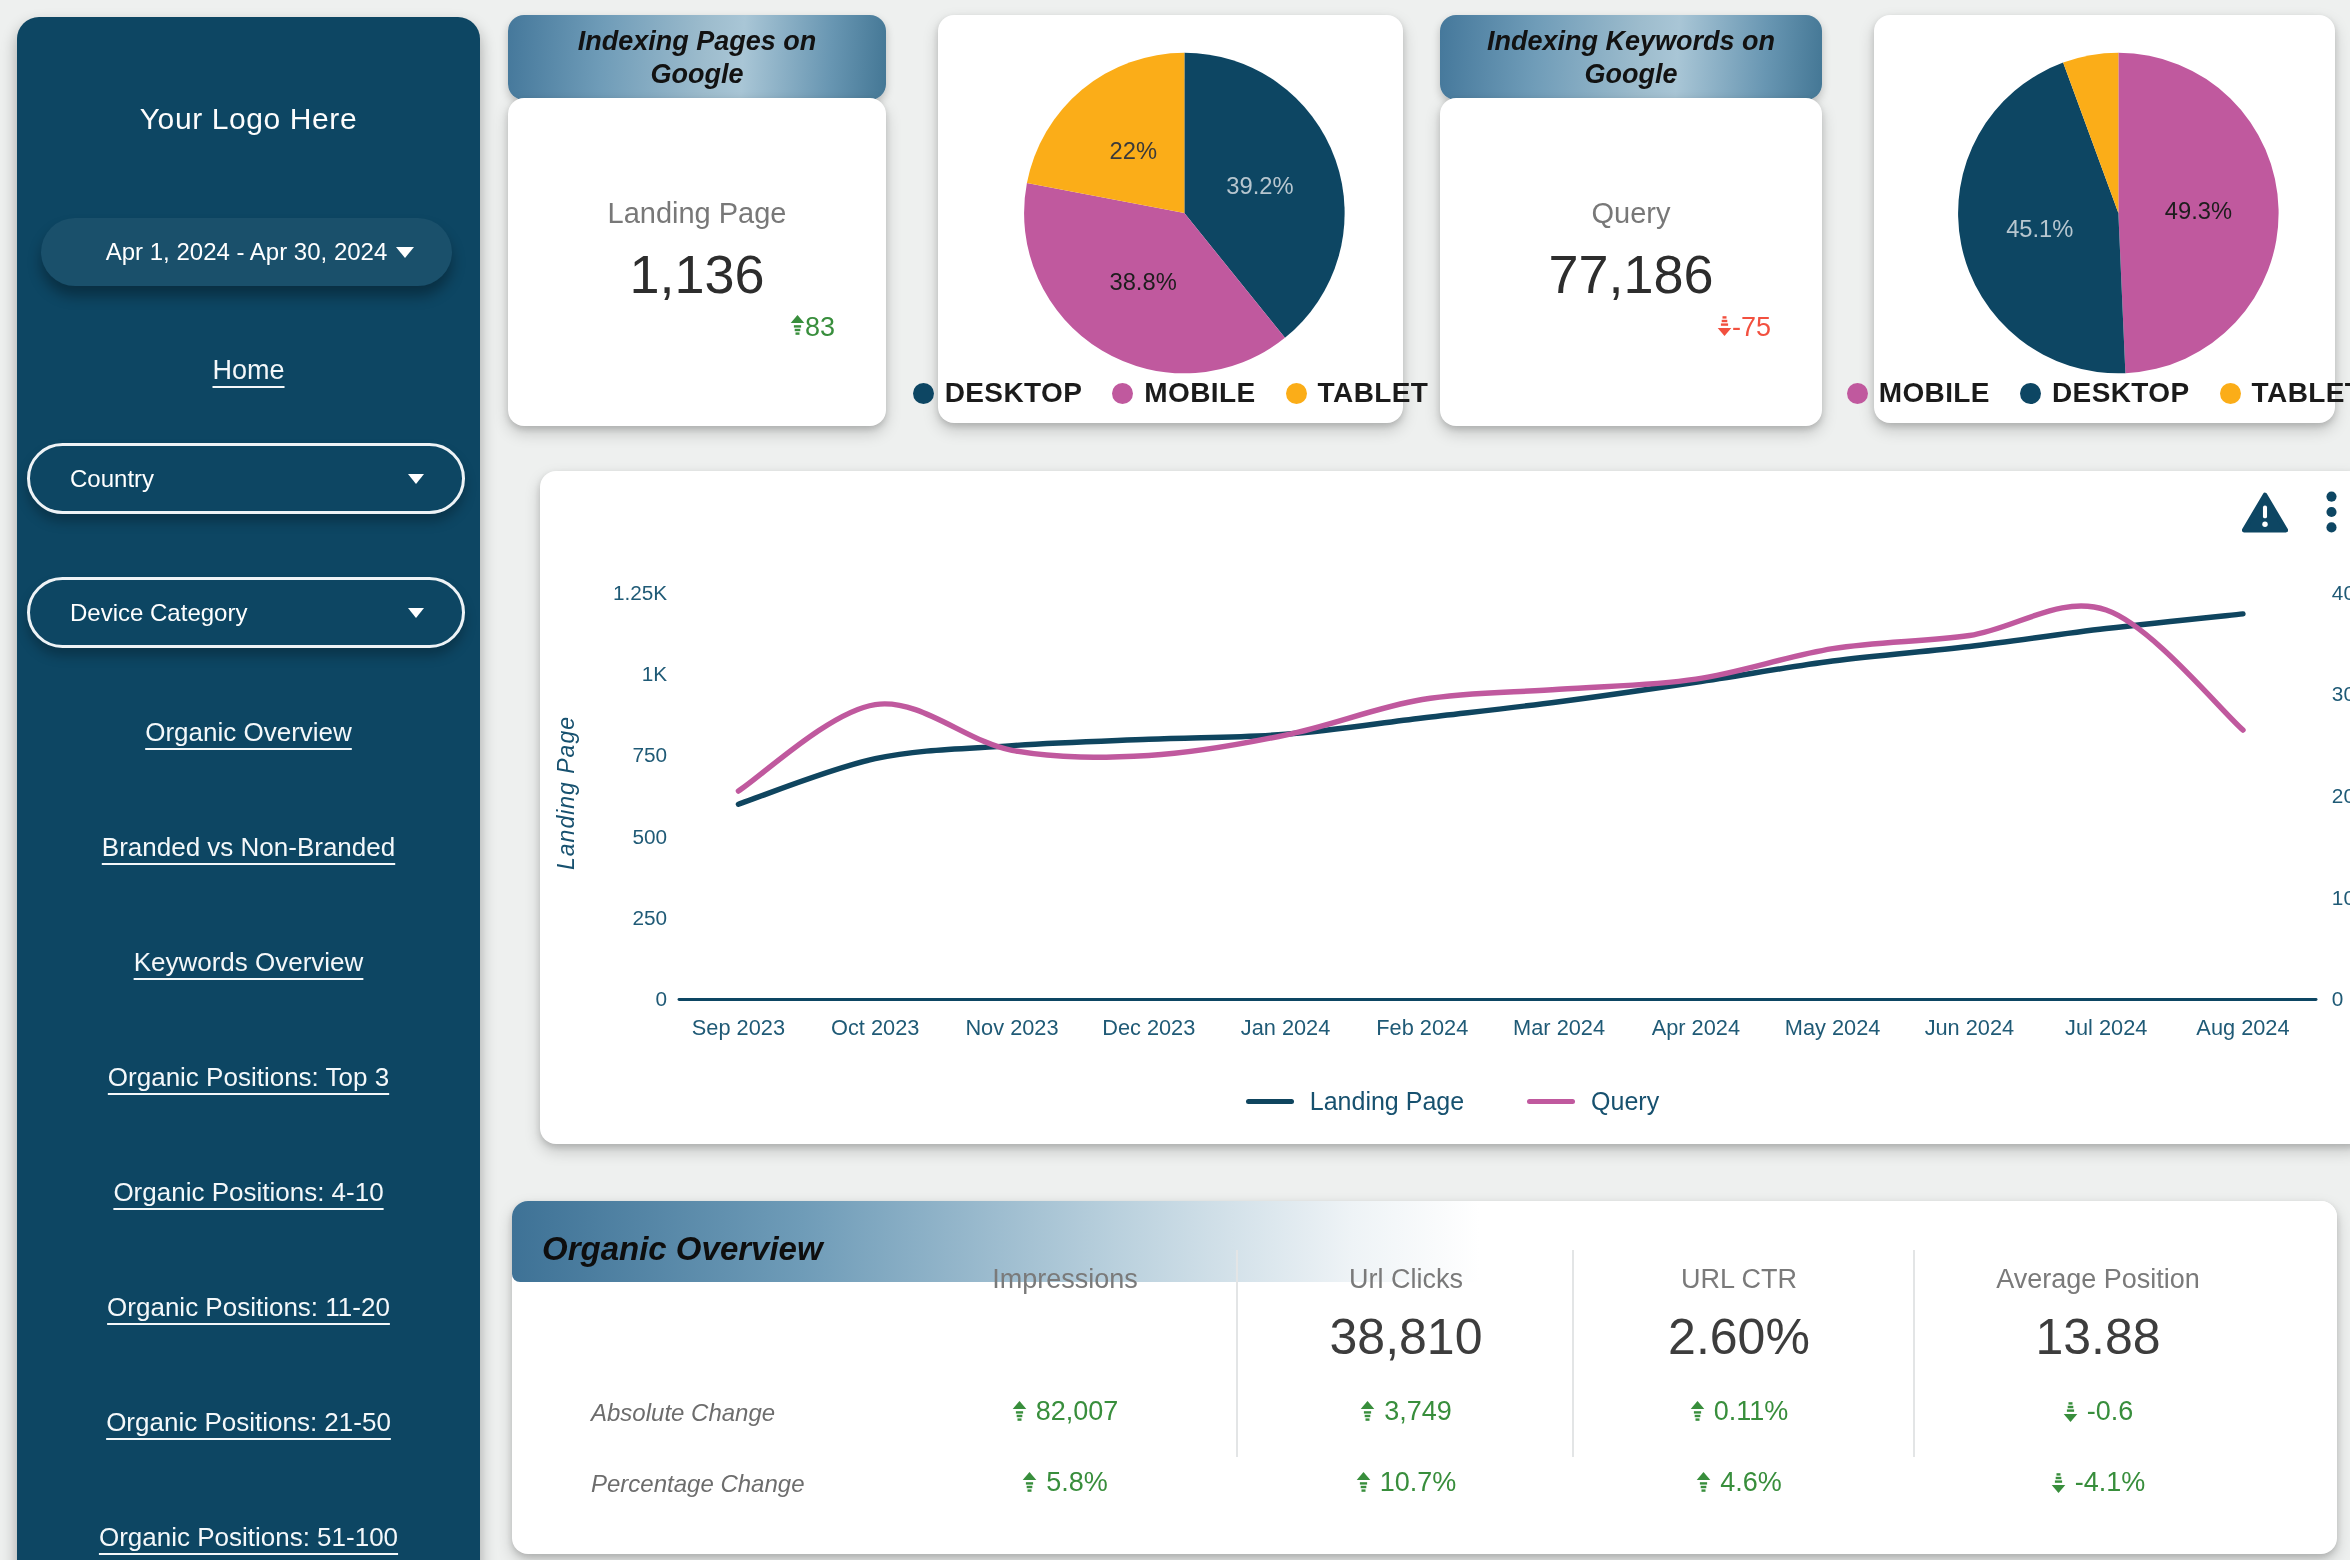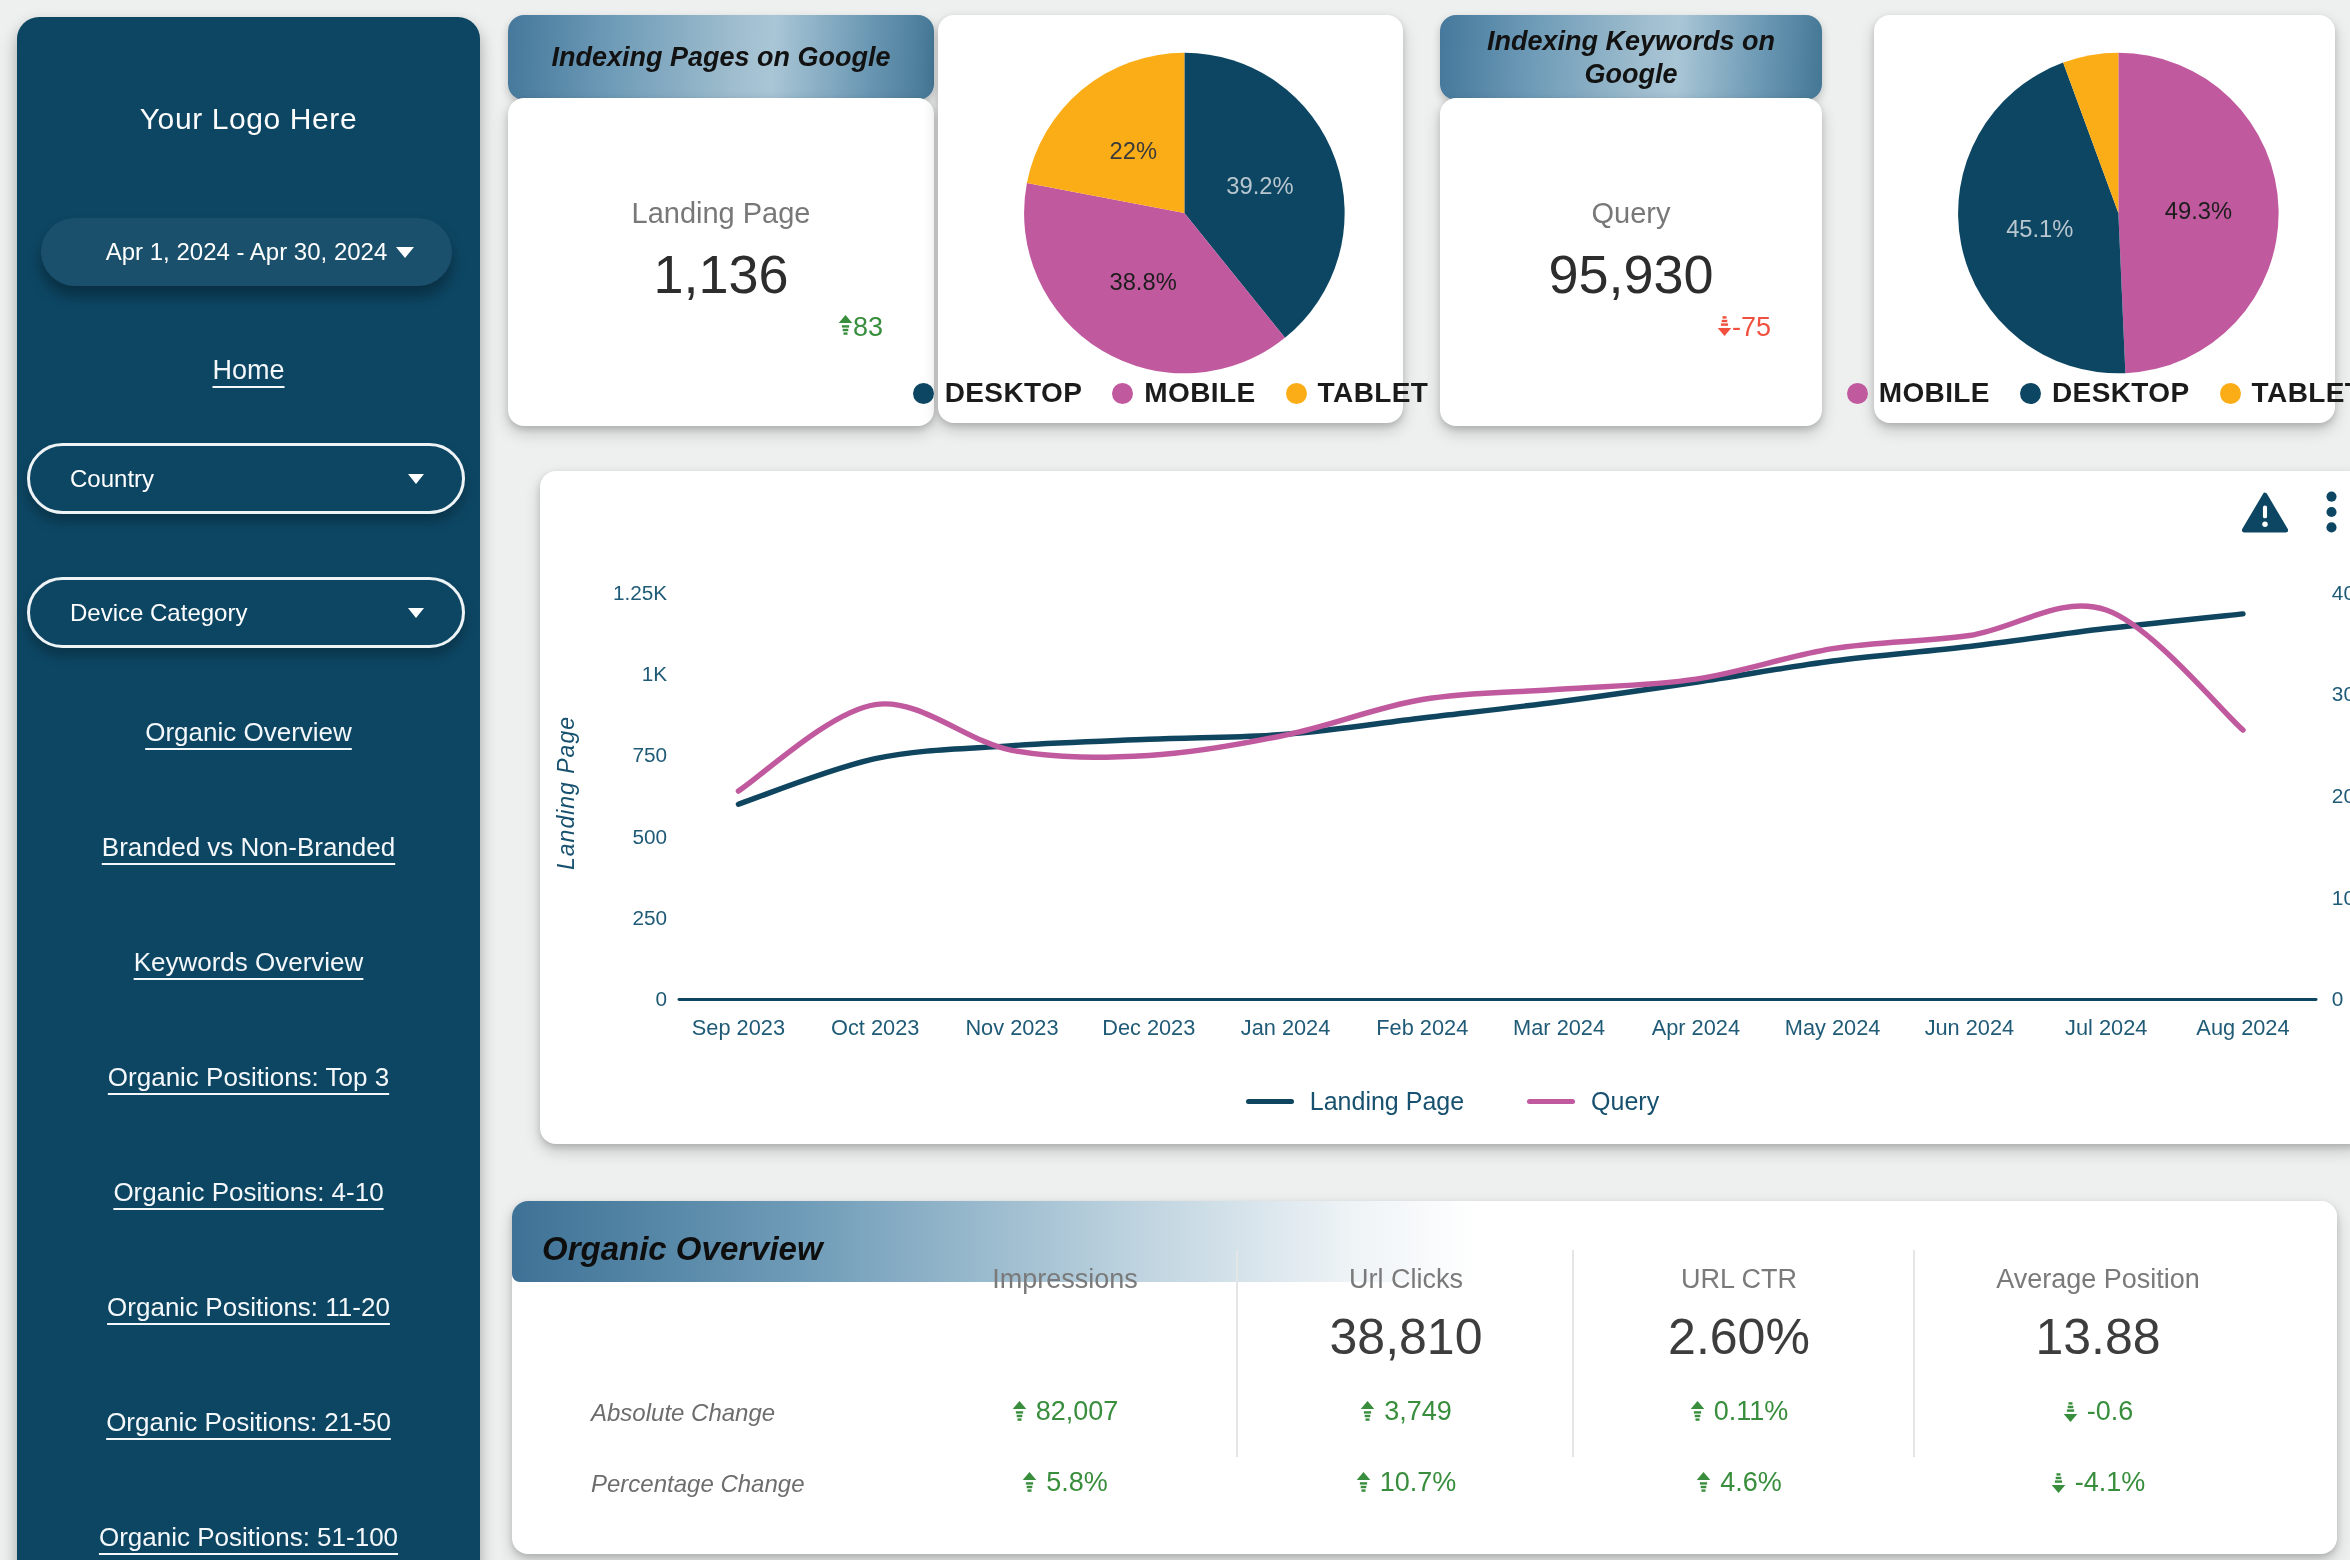--- a/index.html
+++ b/index.html
@@ -109,21 +109,21 @@
         <a class="side-link" href="#">Branded vs Non-Branded</a>
         <a class="side-link" href="#">Keywords Overview</a>
         <a class="side-link" href="#">Organic Positions: Top 3</a>
         <a class="side-link" href="#">Organic Positions: 4-10</a>
         <a class="side-link" href="#">Organic Positions: 11-20</a>
         <a class="side-link" href="#">Organic Positions: 21-50</a>
         <a class="side-link" href="#">Organic Positions: 51-100</a>
       </nav>
   </aside>
 
-  <section class="card small-card" style="left:508px;top:15px;width:426px;height:411px;">
+  <section class="card small-card" style="left:508px;top:15px;width:378px;height:411px;">
     <div class="card-header">
       <span>Indexing Pages on Google</span>
     </div>
     <div class="card-body">
       <div class="metric-label">Landing Page</div>
       <div class="metric-value">1,136</div>
       <div class="metric-change up">
         <span class="arrow-slot"><svg class="chg-arrow" viewBox="0 0 14 21">
               <polygon points="7,0 13.8,8 0.2,8"></polygon>
               <rect x="3.4" y="10.2" width="7.2" height="2.4"></rect>
@@ -159,21 +159,21 @@
         </div>
       </div>
   </section>
 
   <section class="card small-card" style="left:1440px;top:15px;width:382px;height:411px;">
     <div class="card-header">
       <span>Indexing Keywords on Google</span>
     </div>
     <div class="card-body">
       <div class="metric-label">Query</div>
-      <div class="metric-value">95,930</div>
+      <div class="metric-value">77,186</div>
       <div class="metric-change down">
         <span class="arrow-slot"><svg class="chg-arrow down" viewBox="0 0 14 21">
               <polygon points="7,0 13.8,8 0.2,8"></polygon>
               <rect x="3.4" y="10.2" width="7.2" height="2.4"></rect>
               <rect x="4.2" y="13.8" width="5.6" height="2.4"></rect>
               <rect x="5" y="17.4" width="4" height="2.4"></rect>
             </svg></span>
         <span>-75</span>
       </div>
     </div>

